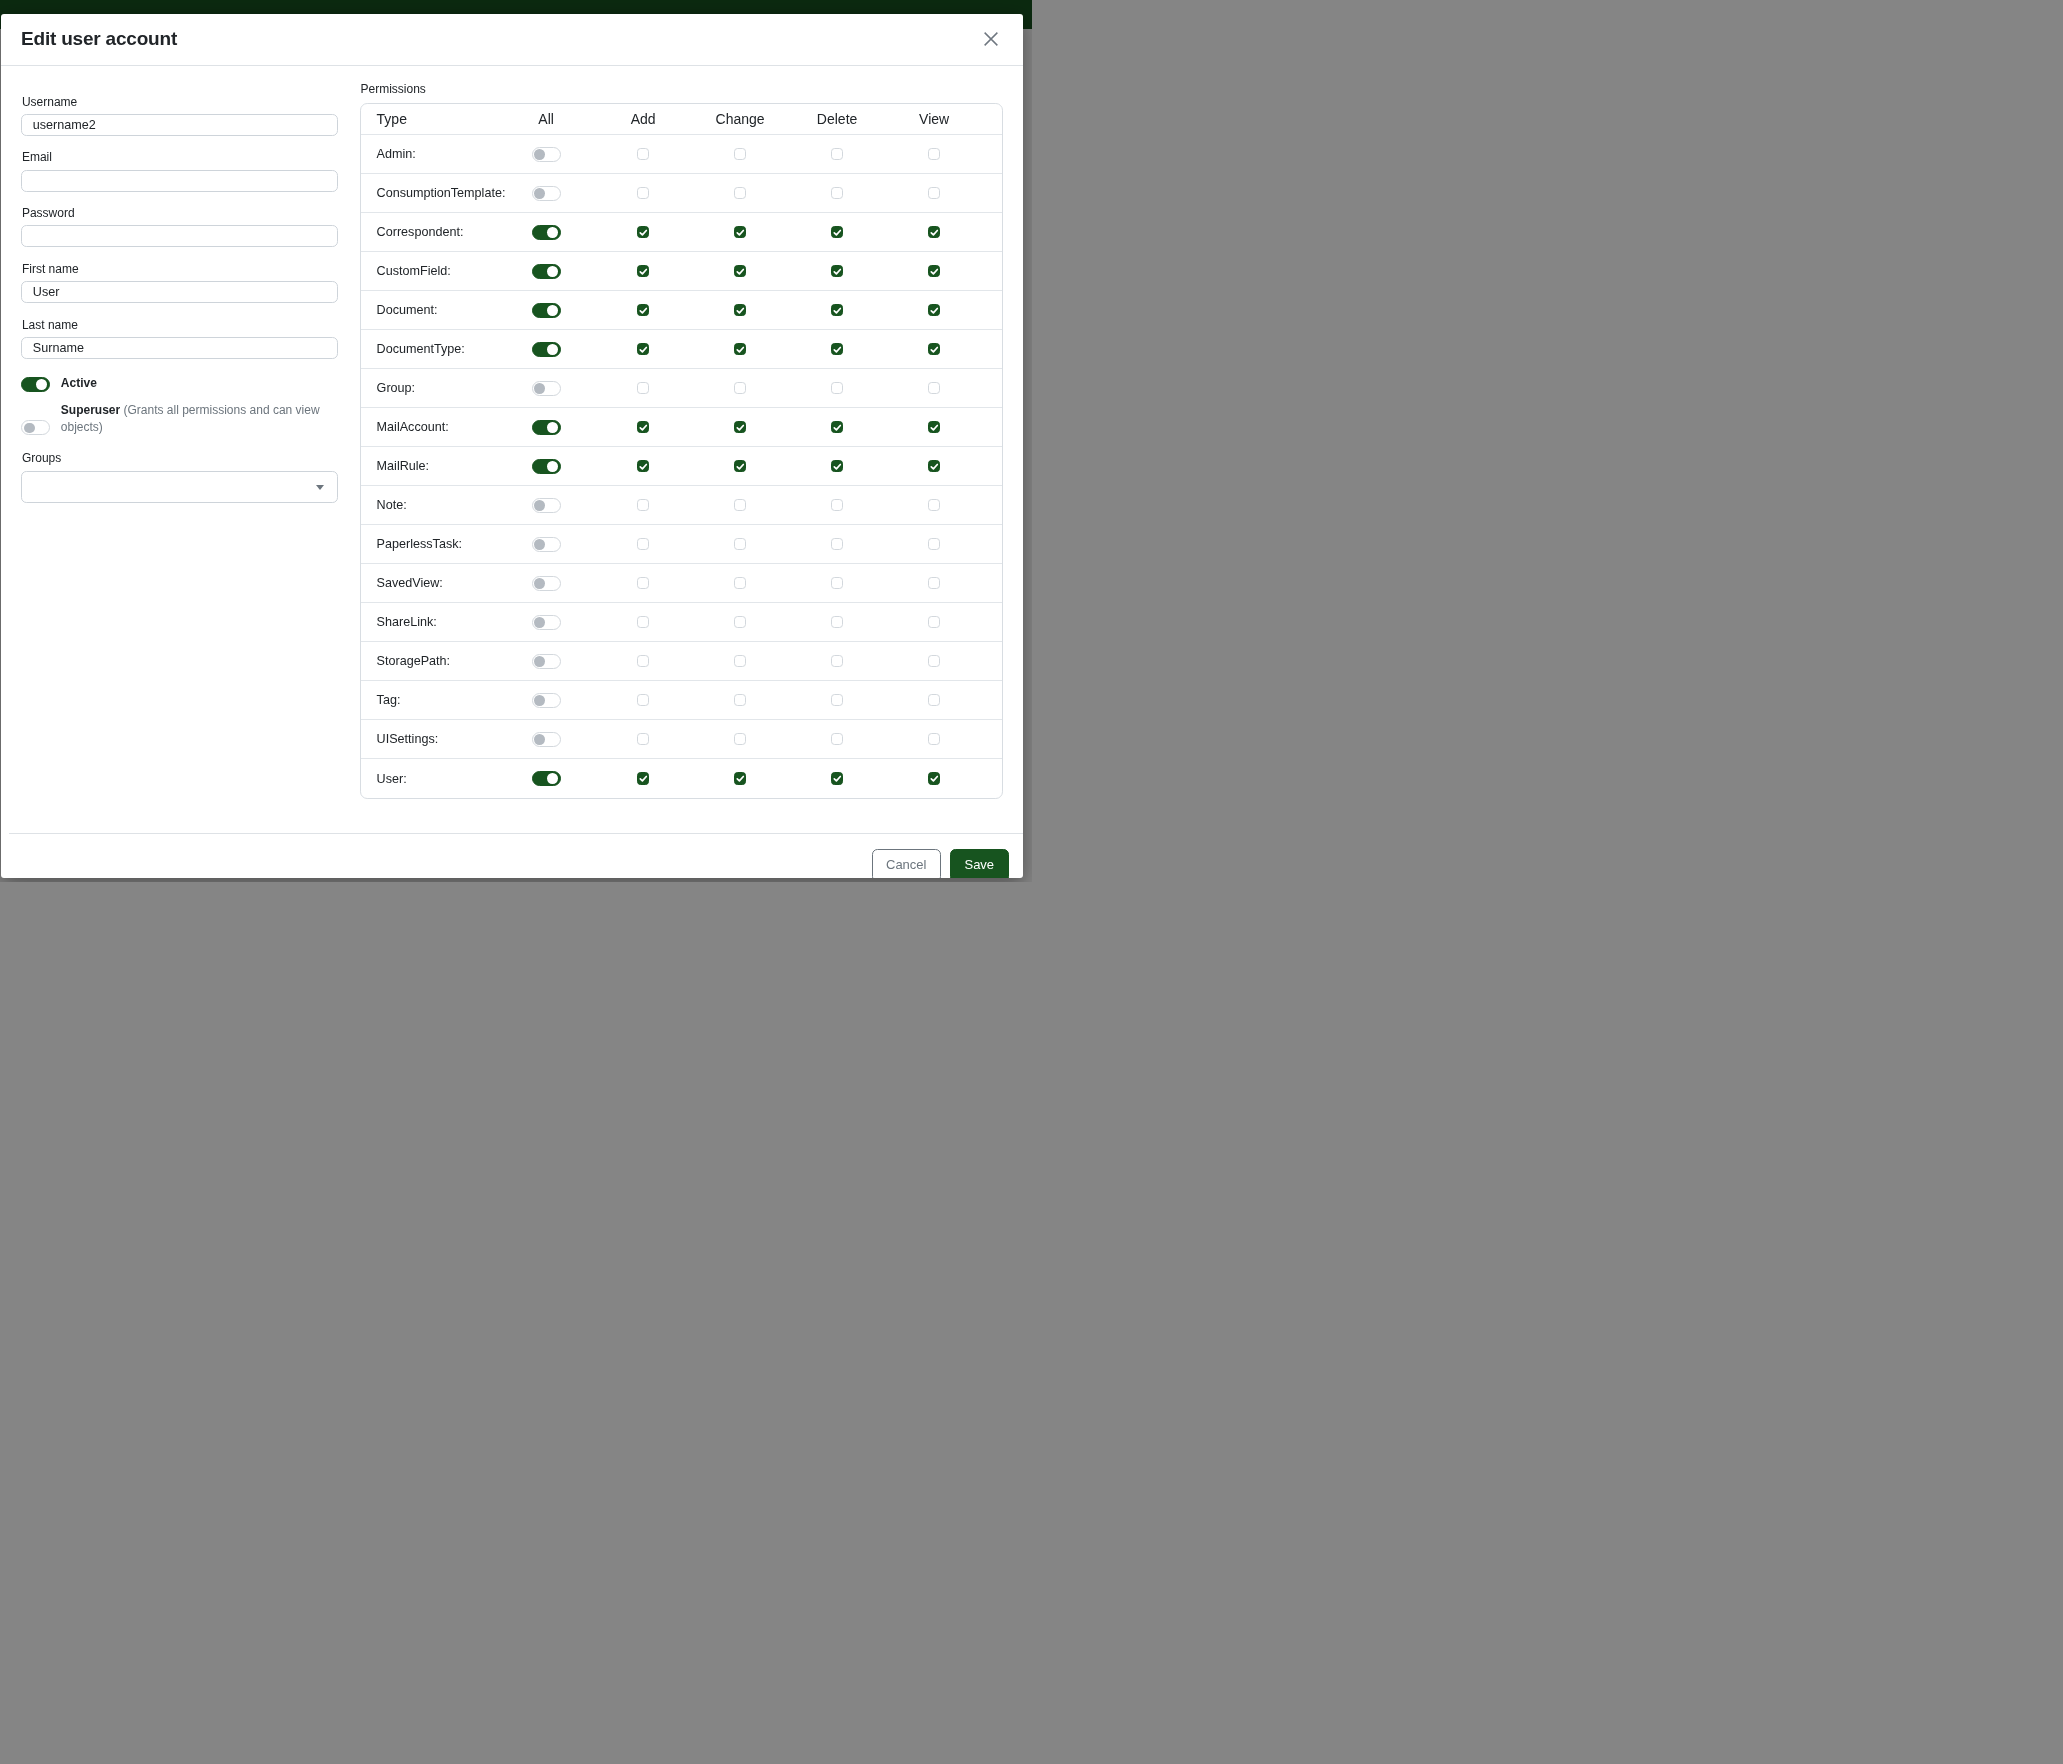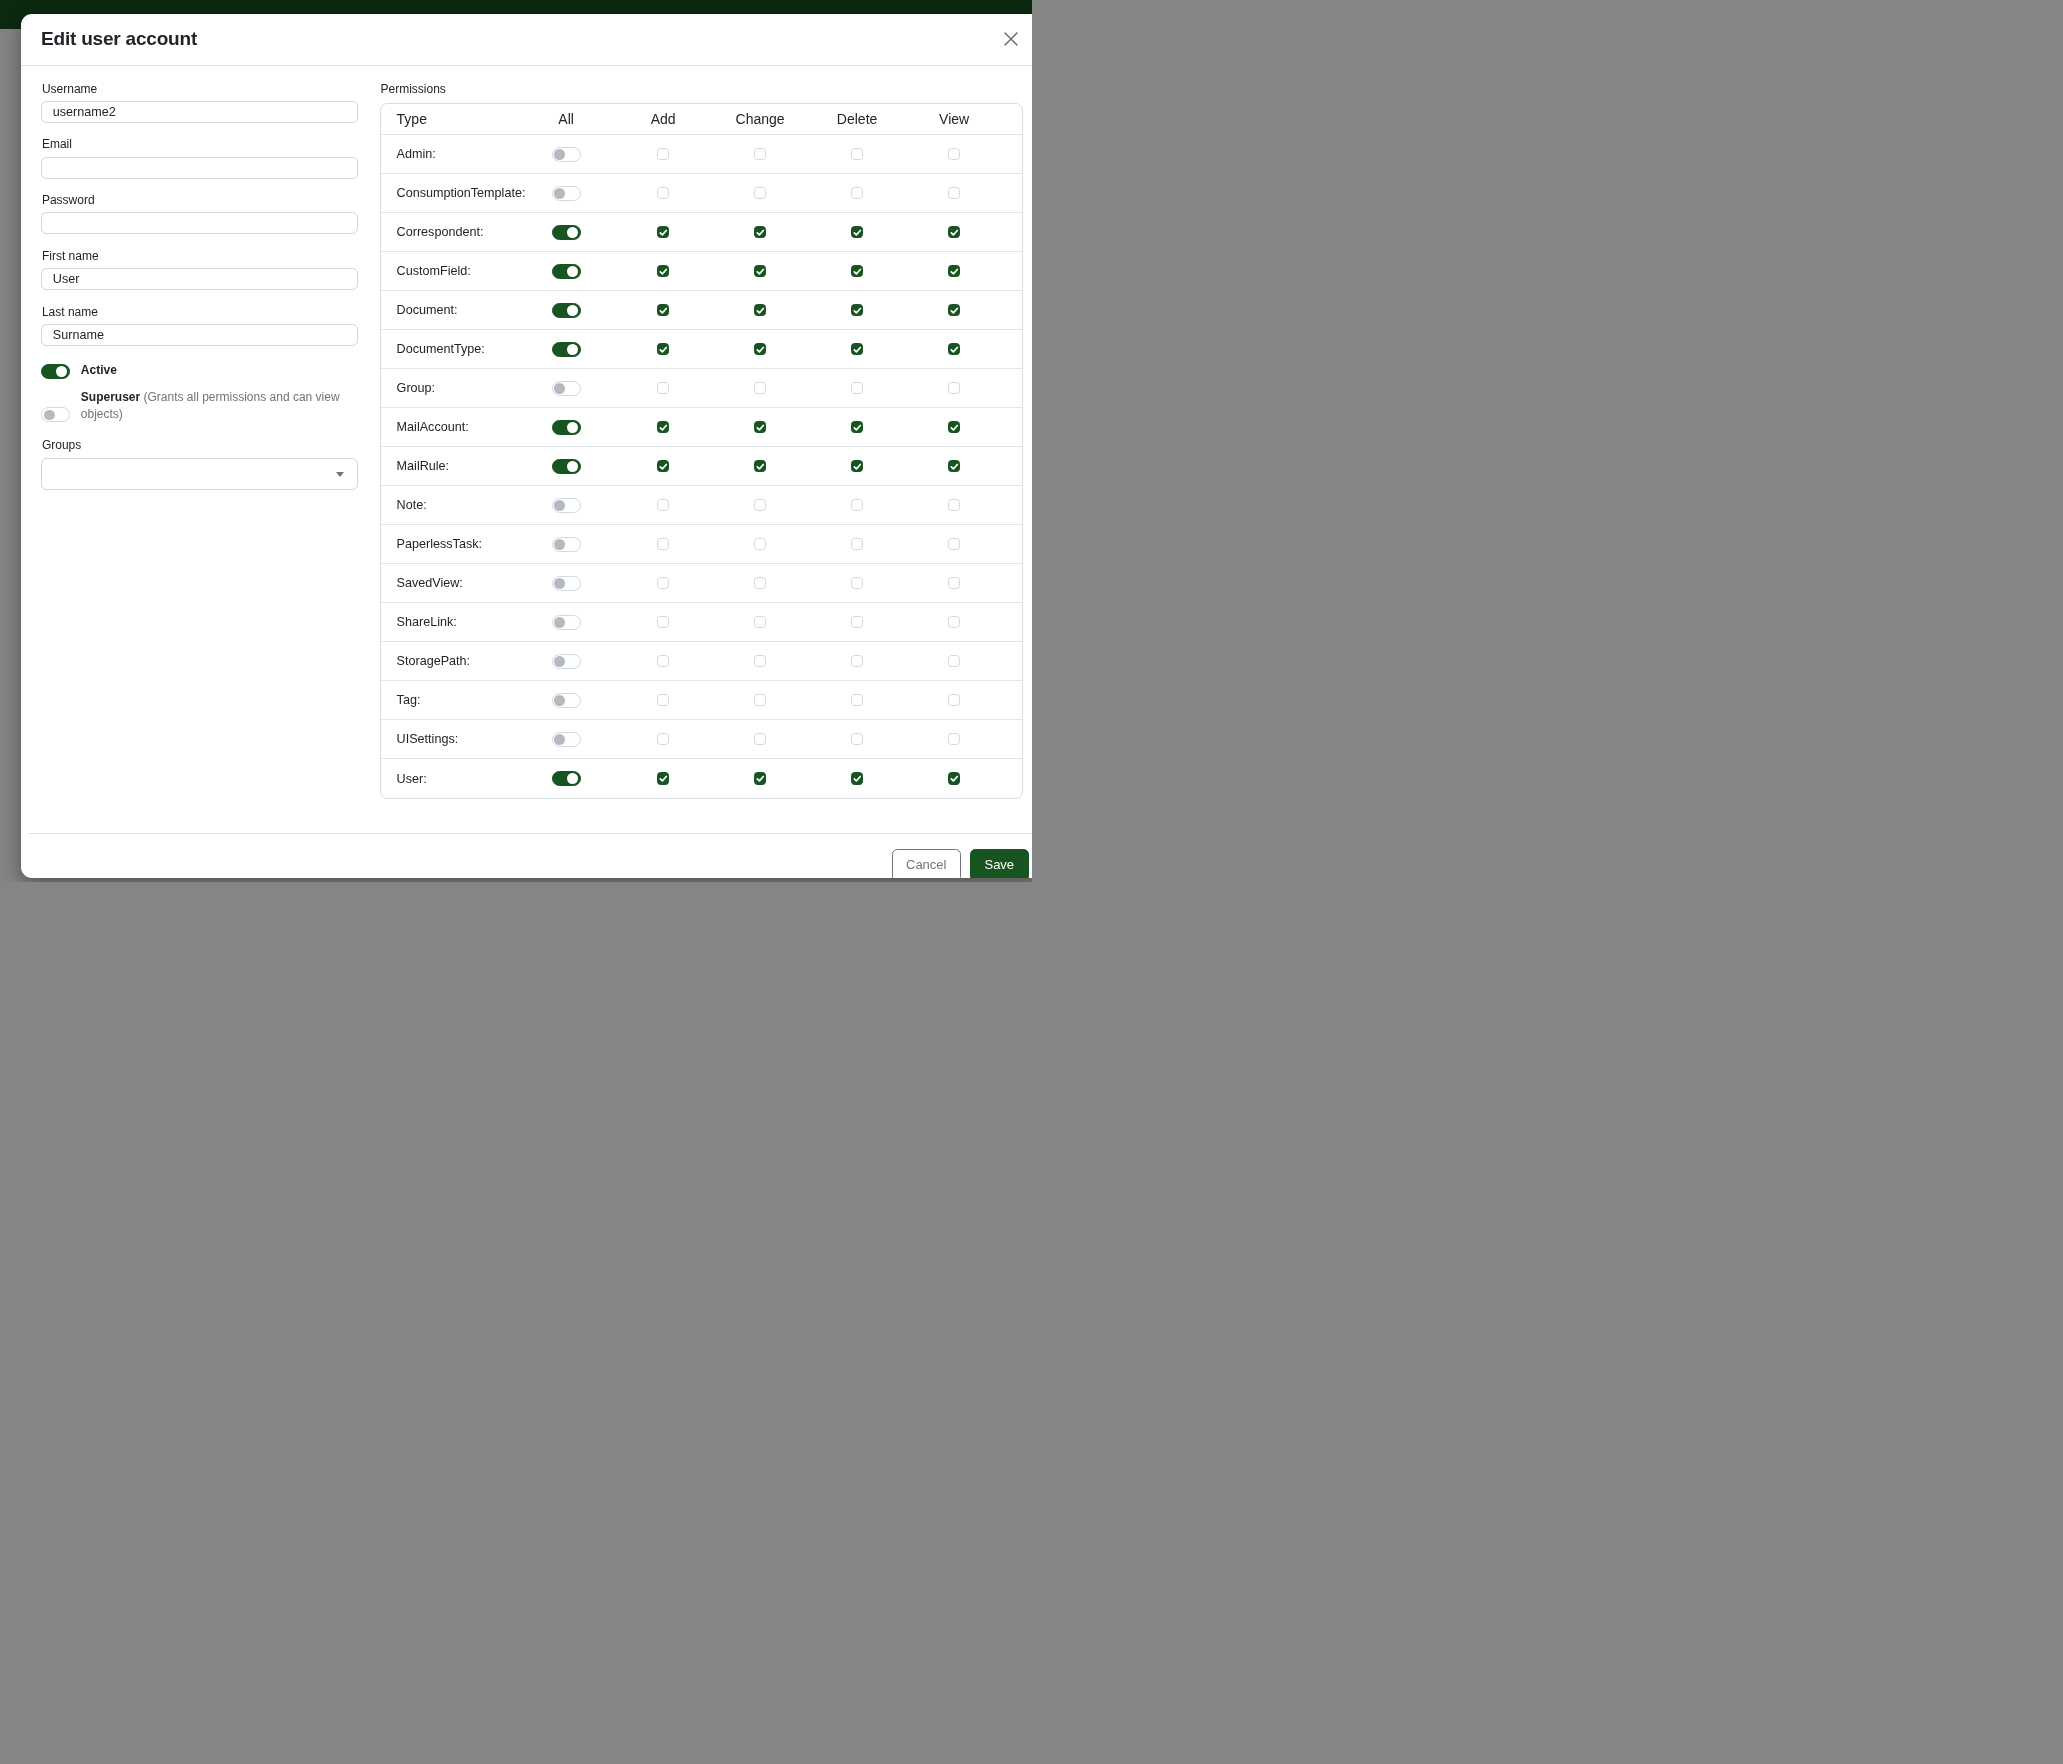--- a/index.html
+++ b/index.html
@@ -7,38 +7,38 @@
   body {
     font-family:"Liberation Sans","DejaVu Sans",sans-serif;
     background:#858585;
     color:#212529;
     position:relative;
   }
   
   .behind-navbar { position:absolute; top:0; left:0; width:100%; height:29px; background:#0c2a10; }
 
   .modal {
-    position:absolute; left:21px; top:13.5px; width:1022px; height:864px;
-    background:#ffffff; border-radius:11px;
+    position:absolute; left:1px; top:13.5px; width:1022px; height:864px;
+    background:#ffffff; border-radius:3px;
     box-shadow:0 5.4px 21.6px rgba(0,0,0,.4);
     display:flex; flex-direction:column; overflow:hidden;
   }
 
   
   .modal-header { display:flex; align-items:center; padding:13.5px 20px; border-bottom:0.9px solid #dee2e6; height:52px; flex:none; }
   .modal-title { font-size:19px; font-weight:700; letter-spacing:-0.2px; color:#212529; }
   .close-btn { margin-left:auto; background:none; border:none; cursor:pointer; padding:1.8px; line-height:0; }
 
   
   .modal-body { flex:1; display:flex; gap:21.6px; padding:16px 20px 0 20px; align-items:flex-start; }
   .col-left { width:317px; flex:none; }
   .col-right { flex:1; }
 
   .field-label { font-size:12px; color:#212529; margin:0 0 5.4px 0.9px; }
-  .field { margin-bottom:14.4px; }
+  .field { margin-bottom:14.4px;margin-top:13px; }
   .text-input {
     width:100%; height:22px; border:0.9px solid #ced4da; border-radius:5.4px;
     padding:0 10.8px; font-size:12.6px; color:#212529; background:#fff; outline:none;
     font-family:inherit;
   }
 
   
   .switch { position:relative; width:29px; height:15.3px; border-radius:15.3px; flex:none;
             background:#fff; border:0.9px solid #d3d8dd; cursor:pointer; display:inline-block; }
   .switch::after { content:""; position:absolute; top:1.4px; left:1.8px; width:10.8px; height:10.8px;

